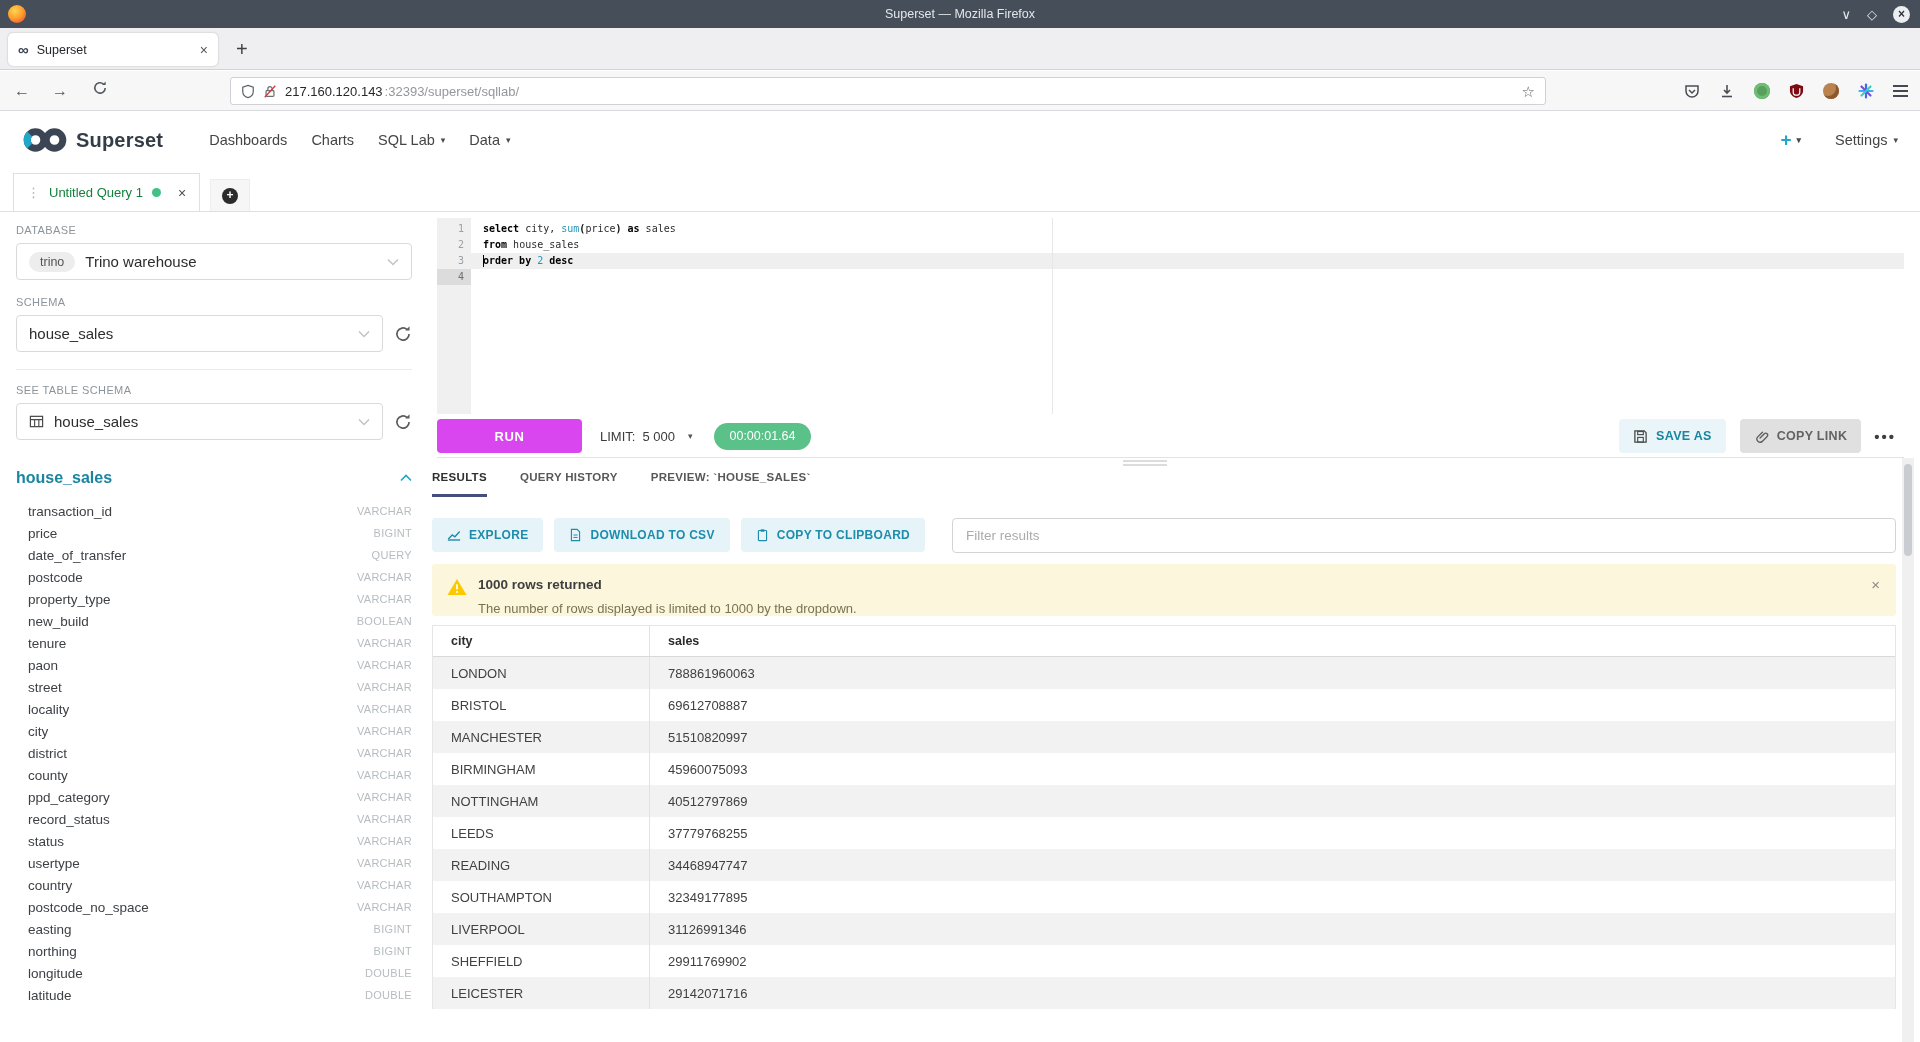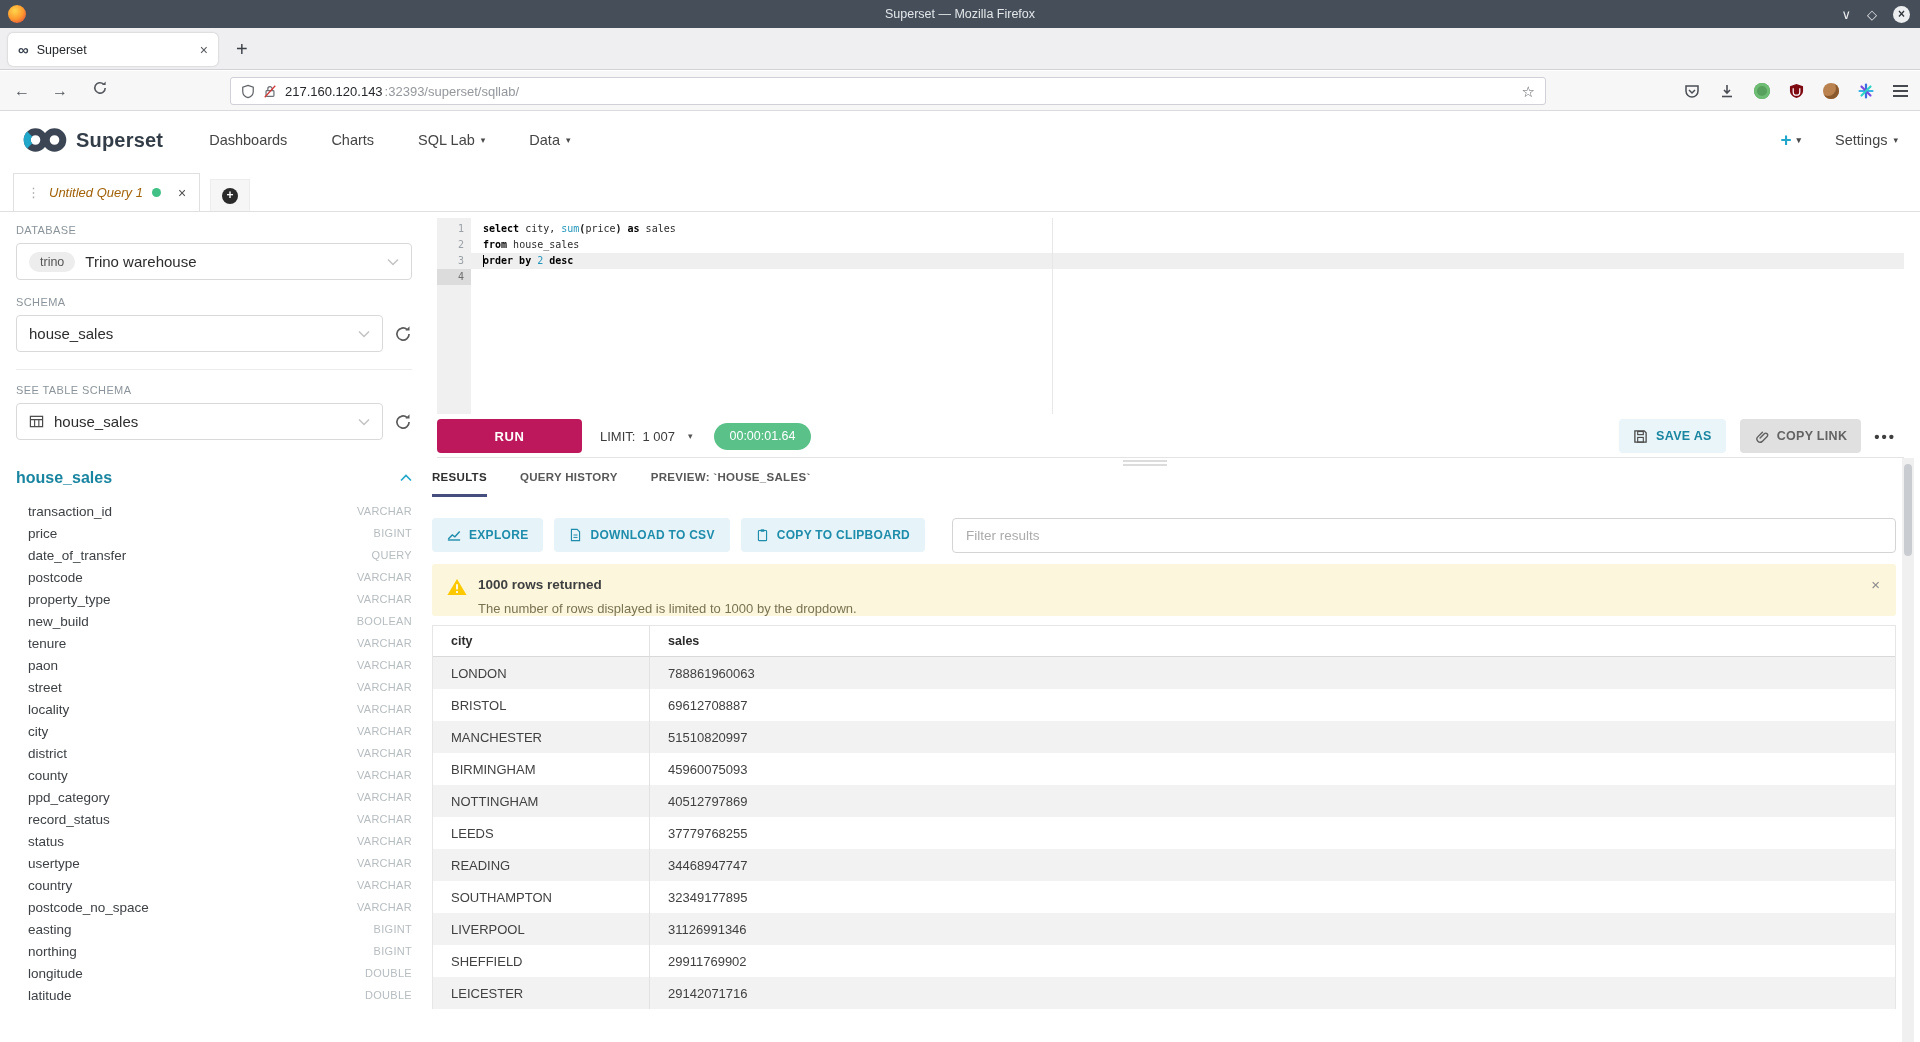--- a/index.html
+++ b/index.html
@@ -31,32 +31,32 @@
   .ubicons { position:absolute; right:12px; top:8px; display:flex; align-items:center; gap:19px; height:24px; }
   .exticon { width:16px; height:16px; border-radius:50%; }
   .ext-green { background:#57a05d; box-shadow:inset 0 0 0 3px #6fbc74; }
   .ext-cookie { background:#b9824f; box-shadow:inset -3px -3px 0 #8a5a2e; }
   .hamburger { display:flex; flex-direction:column; gap:3px; }
   .hamburger span { width:15px; height:2px; background:#46494e; }
 
   
   .navbar { position:absolute; left:0; top:111px; width:1920px; height:58px; background:#fff; display:flex; align-items:center; padding:0 22px; }
   .brand-text { font-size:20px; font-weight:bold; color:#333d47; margin-left:8px; letter-spacing:.2px; }
-  .nav-menu { display:flex; gap:44px; margin-left:46px; }
+  .nav-menu { display:flex; gap:24px; margin-left:46px; }
   .nav-item { font-size:14.5px; color:#454545; display:flex; align-items:center; gap:6px; cursor:pointer; }
   .caret { font-size:9px; color:#4a4a4a; }
   .nav-right { margin-left:auto; display:flex; align-items:center; gap:34px; }
   .plus-btn { font-size:19px; font-weight:bold; color:#20a7c9; display:flex; align-items:center; gap:5px; }
   .settings { font-size:14.5px; color:#454545; display:flex; align-items:center; gap:6px; }
 
   
   .tabstrip { position:absolute; left:0; top:169px; width:1920px; height:43px; background:#fff; border-bottom:1px solid #e0e0e0; }
   .qtab { position:absolute; left:13px; bottom:0; height:38px; background:#fff; border:1px solid #e0e0e0; border-bottom:none; display:flex; align-items:center; padding:0 13px; gap:9px; }
   .qtab-drag { color:#a8a8a8; font-size:13px; }
-  .qtab-label { color:#a16207; font-size:13px;font-style:italic; }
+  .qtab-label { color:#15803d; font-size:13px; }
   .qtab-dot { width:9px; height:9px; border-radius:50%; background:#41c185; }
   .qtab-close { color:#4f4f4f; font-size:14px; margin-left:8px; }
   .addtab { position:absolute; left:210px; bottom:0; width:40px; height:32px; background:#f6f6f6; border:1px solid #ededed; border-bottom:none; display:flex; align-items:center; justify-content:center; }
   .addtab-circle { width:16px; height:16px; border-radius:50%; background:#2b2b2b; color:#fff; font-size:12px; line-height:15px; text-align:center; font-weight:bold; }
 
   
   .sidebar { position:absolute; left:16px; top:218px; width:396px; }
   .side-label { font-size:11px; color:#8b949a; letter-spacing:.4px; }
   .sel-row { display:flex; align-items:center; margin-top:7px; }
   .sel { flex:1; height:37px; border:1px solid #d9d9d9; border-radius:4px; background:#fff; display:flex; align-items:center; padding:0 12px; gap:10px; }
@@ -84,21 +84,21 @@
   .cl { height:16px; line-height:16px; font-family:"DejaVu Sans Mono", monospace; font-size:10px; color:#2b2b2b; padding-left:12px; white-space:pre; }
   .cl.act { background:#efefef; }
   .t-kw { font-weight:bold; color:#000; }
   .t-fn { color:#2295bb; }
   .t-num { color:#2295bb; }
   .t-pr { font-weight:bold; color:#111; }
   .cursor { display:inline-block; width:1px; height:12px; background:#000; vertical-align:middle; margin-right:-1px; }
   .ruler { position:absolute; left:615px; top:0; bottom:0; width:1px; background:#e7e7e7; }
 
   .runbar { display:flex; align-items:center; height:44px; padding-right:8px; }
-  .run-btn { width:145px; height:34px; background:#be185d; border-radius:4px; color:#fff; font-weight:bold; font-size:13px; letter-spacing:.6px; display:flex; align-items:center; justify-content:center; }
+  .run-btn { width:145px; height:34px; background:#d946ef; border-radius:4px; color:#fff; font-weight:bold; font-size:13px; letter-spacing:.6px; display:flex; align-items:center; justify-content:center; }
   .limit { margin-left:18px; display:flex; align-items:center; font-size:13px; color:#3c3c3c; gap:7px; }
   .limit-caret { font-size:9px; color:#555; margin-left:6px; }
   .timer { margin-left:22px; height:27px; background:#5ac189; border-radius:14px; color:#fff; font-size:12.5px; display:flex; align-items:center; padding:0 15px; }
   .run-spacer { flex:1; }
   .saveas { height:34px; background:#e9f5f8; border-radius:4px; color:#1985a0; font-weight:bold; font-size:12.5px; letter-spacing:.3px; display:flex; align-items:center; gap:8px; padding:0 14px; }
   .copylink { height:34px; background:#e0e0e0; border-radius:4px; color:#636363; font-weight:bold; font-size:12.5px; letter-spacing:.3px; display:flex; align-items:center; gap:8px; padding:0 14px; margin-left:14px; }
   .dots { margin-left:13px; color:#3f3f3f; font-size:15px; font-weight:bold; letter-spacing:2px; }
 
   .splitline { position:absolute; left:437px; top:457px; width:1467px; height:1px; background:#e3e3e3; }
   .splithandle { position:absolute; left:1123px; top:460px; width:44px; }
@@ -444,21 +444,21 @@
           <div class="cl"><span class="t-kw">select</span><span> city, </span><span class="t-fn">sum</span><span class="t-pr">(</span><span>price</span><span class="t-pr">)</span><span> </span><span class="t-kw">as</span><span> sales</span></div>
           <div class="cl"><span class="t-kw">from</span><span> house_sales</span></div>
           <div class="cl act"><span class="cursor"></span><span class="t-kw">order by</span><span> </span><span class="t-num">2</span><span> </span><span class="t-kw">desc</span></div>
         </div>
       <div class="ruler"></div>
     </div>
     <div class="runbar">
       <div class="run-btn">RUN</div>
       <div class="limit">
         <span>LIMIT:</span>
-        <span>1 007</span>
+        <span>5 000</span>
         <span class="limit-caret">▾</span>
       </div>
       <div class="timer">00:00:01.64</div>
       <div class="run-spacer"></div>
       <div class="saveas">
         <span>
           <svg width="15" height="15" viewBox="0 0 16 16">
               <path d="M2 2h10l2 2v10H2z" fill="none" stroke="#4a4a4a" stroke-width="1.4"></path>
               <rect x="5" y="2.7" width="6" height="3.3" fill="none" stroke="#4a4a4a" stroke-width="1.2"></rect>
               <rect x="5" y="9" width="6" height="5" fill="none" stroke="#4a4a4a" stroke-width="1.2"></rect>

